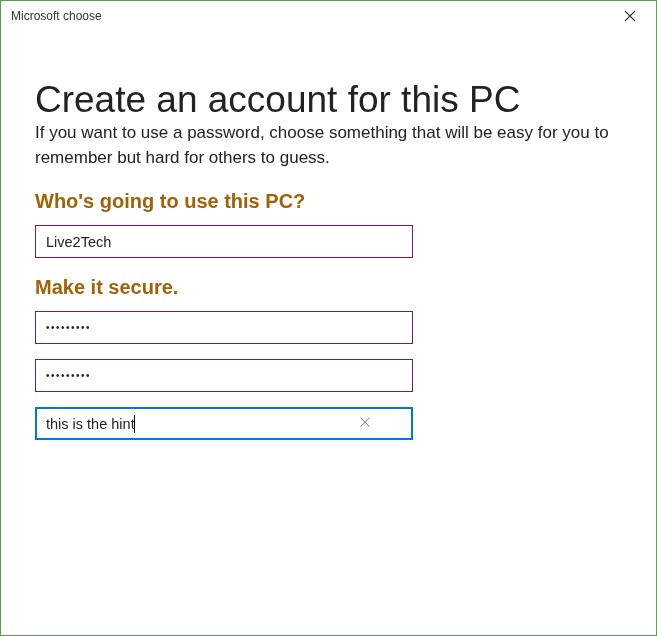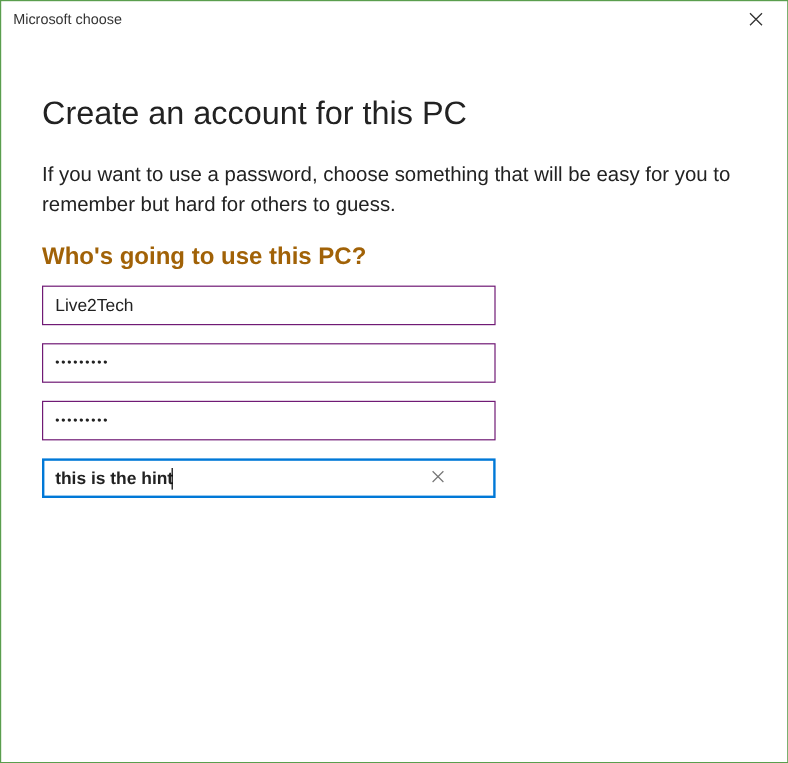--- a/index.html
+++ b/index.html
@@ -41,45 +41,43 @@
       cursor: pointer;
     }
     .close-btn svg {
       width: 12px;
       height: 12px;
     }
     .content {
       padding: 48px 34px 0 34px;
     }
     .heading {
-      font-size: 27px;
+      font-size: 37px;
       font-weight: 400;
       color: #222;
-      margin-bottom: 24px;
     }
     .subtext {
       font-size: 17px;
       color: #222;
       line-height: 1.45;
       margin-bottom: 20px;
     }
     .label {
       font-size: 20px;
       font-weight: 600;
       color: #a16207;
       margin-bottom: 12px;
     }
     .label.secure {
       margin-top: 18px;
       margin-bottom: 12px;
     }
     .hint-wrapper {
       position: relative;
       width: 348px;
-      font-weight: bold;
     }
     .clear-x {
       position: absolute;
       right: 8px;
       top: 50%;
       transform: translateY(-59%);
       width: 20px;
       height: 20px;
       display: flex;
       align-items: center;
@@ -159,20 +157,21 @@
 
   <div class="content">
     <h1 class="heading">Create an account for this PC</h1>
     <p class="subtext">If you want to use a password, choose something that will be easy for you to remember but hard for others to guess.</p>
 
     <div class="label">Who's going to use this PC?</div>
     <div class="input-display">
       <span>Live2Tech</span>
     </div>
 
+    <div class="label secure">Make it secure.</div>
 
     <div class="input-display">
       <span class="password-dots">•••••••••</span>
     </div>
 
     <div class="input-display">
       <span class="password-dots">•••••••••</span>
     </div>
 
     <div class="hint-wrapper">

